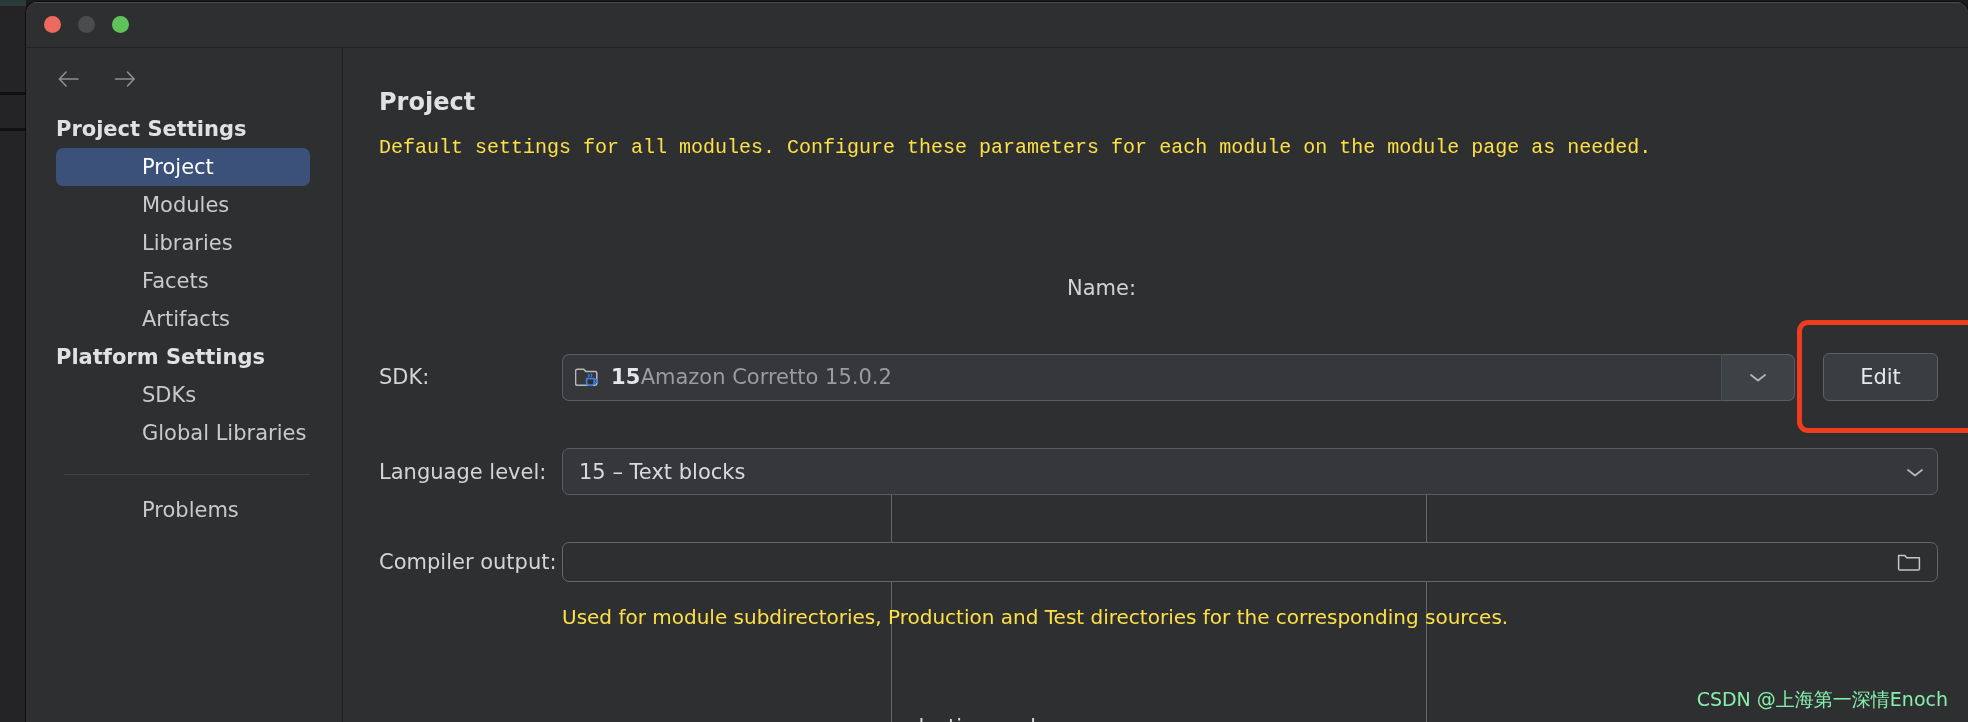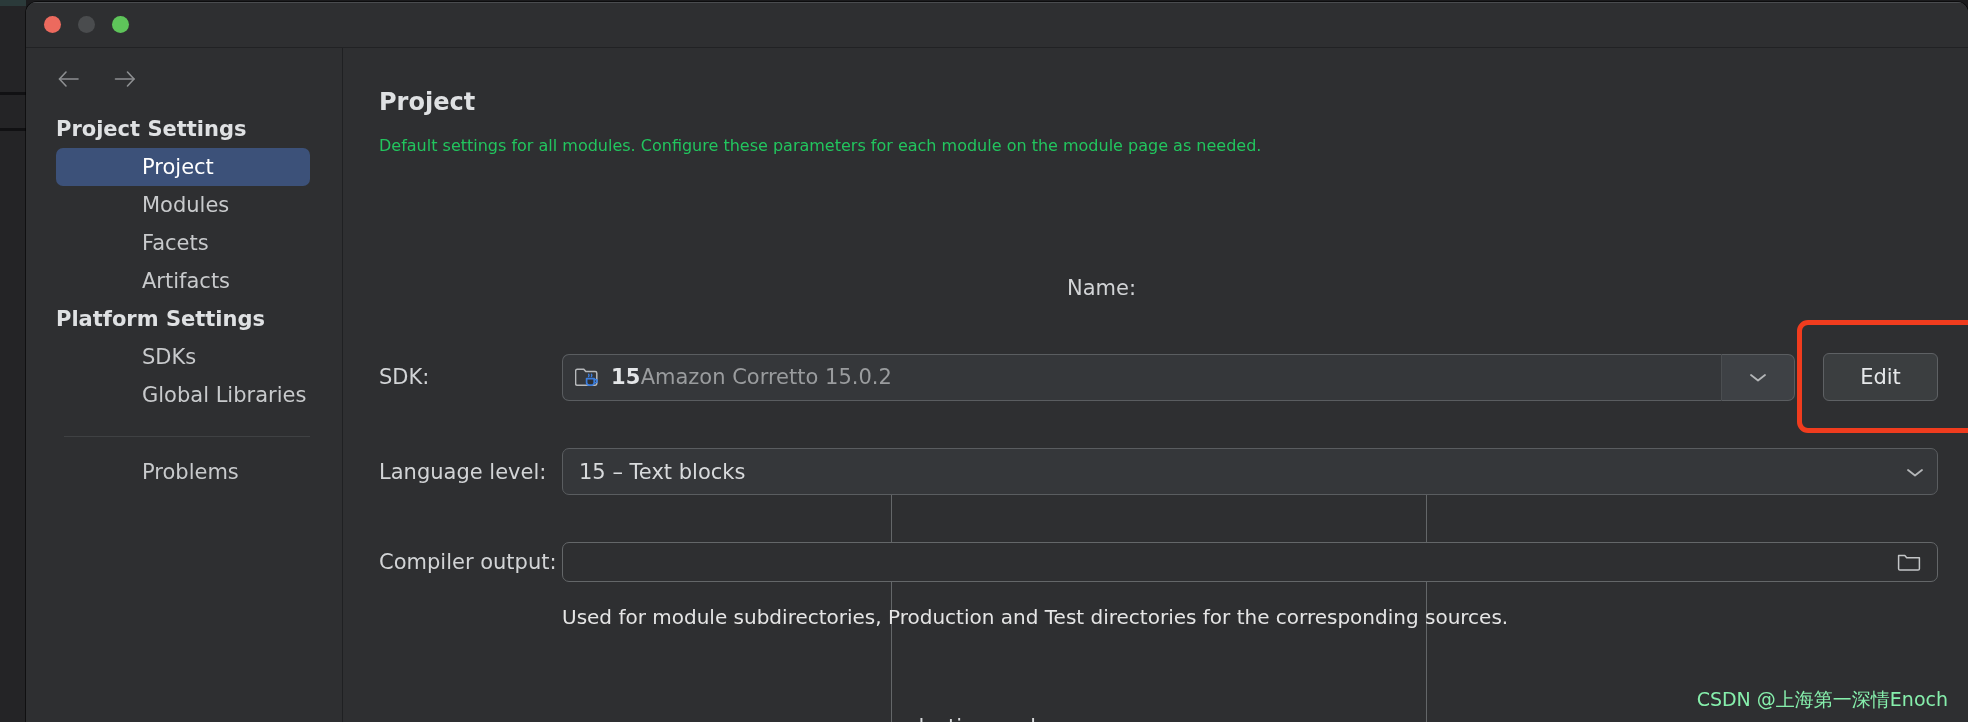--- a/index.html
+++ b/index.html
@@ -175,23 +175,24 @@
     left: 36px;
     top: 40px;
     font-size: 24px;
     font-weight: bold;
     color: #dfe1e3;
   }
   #section-desc {
     position: absolute;
     left: 36px;
     top: 88px;
-    font-size: 16px;
-    color: #22c55e;
+    font-size: 20px;
+    color: #fde047;
     white-space: nowrap;
+    font-family: Liberation Mono, monospace;
   }
 
   .form-row {
     position: absolute;
     left: 36px;
     right: 30px;
     display: flex;
     align-items: center;
   }
   .form-label {
@@ -295,21 +296,21 @@
   #compiler-field {
     flex: 1 1 auto;
     justify-content: flex-end;
     background: #2e2f31;
   }
   #compiler-hint {
     position: absolute;
     left: 219px;
     top: 557px;
     font-size: 20px;
-    color: #e5e5e5;
+    color: #fde047;
     white-space: nowrap;
     text-align: right;
   }
 
   .chevron {
     width: 20px;
     height: 12px;
     display: block;
     color: #b4b6b8;
   }
@@ -388,20 +389,21 @@
               <polyline points="15.5,6 22,13 15.5,20"></polyline>
             </svg>
           </span>
         </div>
 
         <div id="nav-list">
           <div class="nav-group-title">Project Settings</div>
 
           <div class="nav-item selected">Project</div>
           <div class="nav-item">Modules</div>
+          <div class="nav-item">Libraries</div>
           <div class="nav-item">Facets</div>
           <div class="nav-item">Artifacts</div>
 
           <div class="nav-group-title">Platform Settings</div>
 
           <div class="nav-item">SDKs</div>
           <div class="nav-item">Global Libraries</div>
 
           <div class="nav-divider"></div>
 

